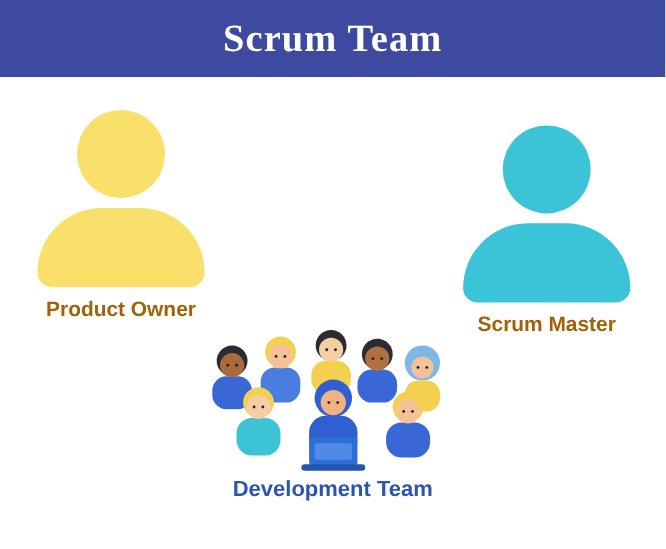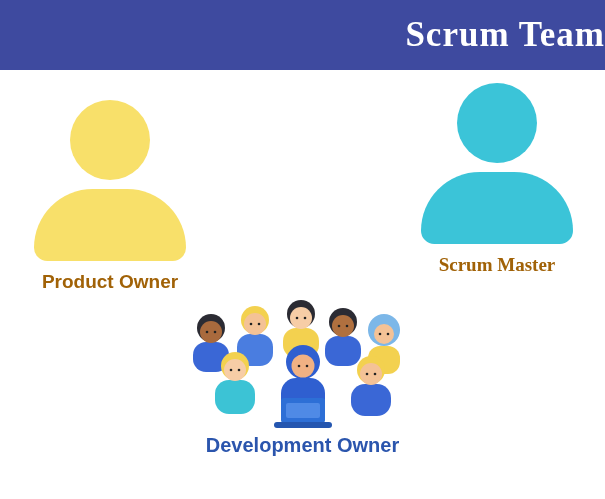--- a/index.html
+++ b/index.html
@@ -9,36 +9,36 @@
     background: #ffffff;
     position: relative;
     overflow: hidden;
   }
   .banner {
     width: 100%;
     height: 70px;
     background: #3e4a9f;
     display: flex;
     align-items: center;
-    justify-content: flex-end;
+    justify-content: center;
   }
   .banner-title {
     font-family: "Liberation Serif", serif;
     font-weight: bold;
     font-size: 35px;
     color: #ffffff;
     letter-spacing: 1px;
   }
   .role {
     position: absolute;
     width: 160px;
     text-align: center;
   }
   .role.product-owner { left: 30px;  top: 100px; }
-  .role.scrum-master  { right: 28px; top: 83px; font-family: Liberation Serif, serif; }
+  .role.scrum-master  { right: 28px; top: 114px; }
   .person-icon { width: 152px; margin: 0 auto; }
   .person-head {
     width: 80px; height: 80px;
     border-radius: 50%;
     margin: 0 auto;
   }
   .person-body {
     width: 152px; height: 72px;
     border-radius: 62px 62px 14px 14px;
     margin-top: 9px;
@@ -162,14 +162,14 @@
       <circle cx="116" cy="68" r="1.3" fill="#222"></circle>
         <circle cx="124" cy="68" r="1.3" fill="#222"></circle>
     </g>
 
     <g>
       <rect x="98" y="100" width="44" height="25" rx="3" fill="#2d6fd6"></rect>
       <rect x="103" y="105" width="34" height="15" rx="2" fill="#4f8ae6"></rect>
       <rect x="91" y="124" width="58" height="6" rx="3" fill="#2456b0"></rect>
     </g>
   </svg>
-  <div class="team-label">Development Owner</div>
+  <div class="team-label">Development Team</div>
 </div>
 
 </body></html>

